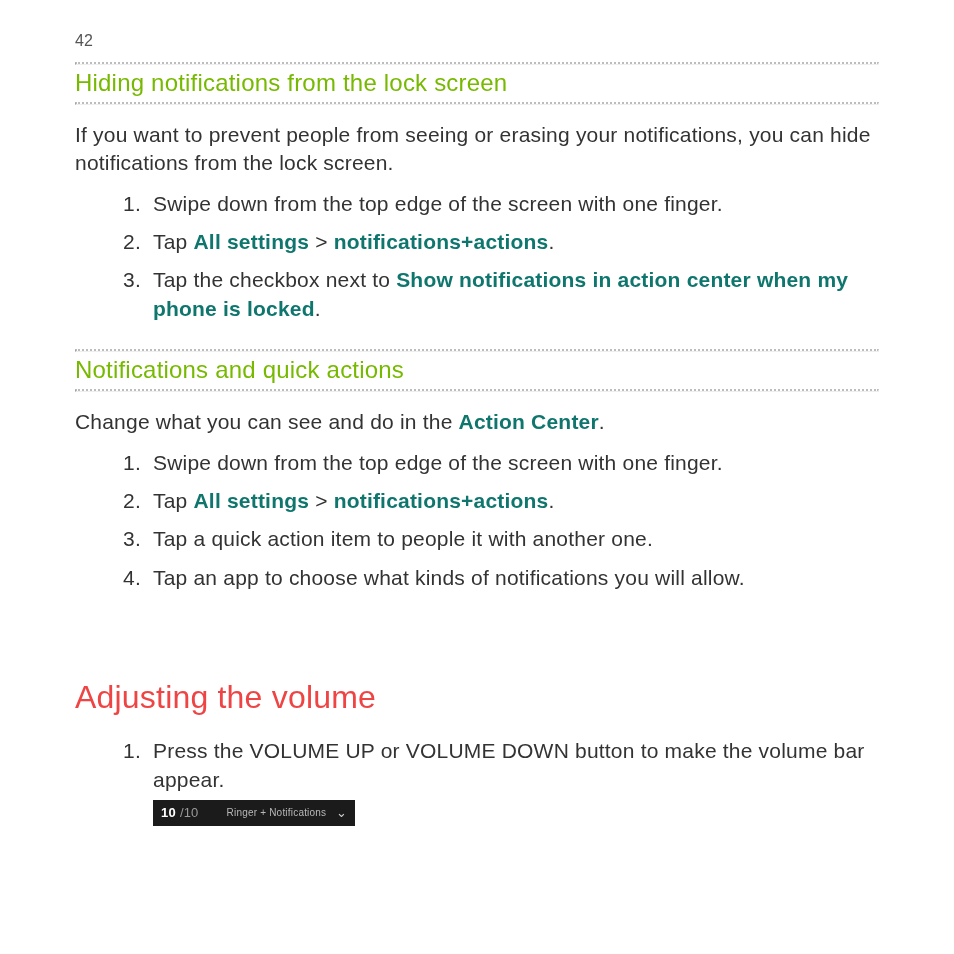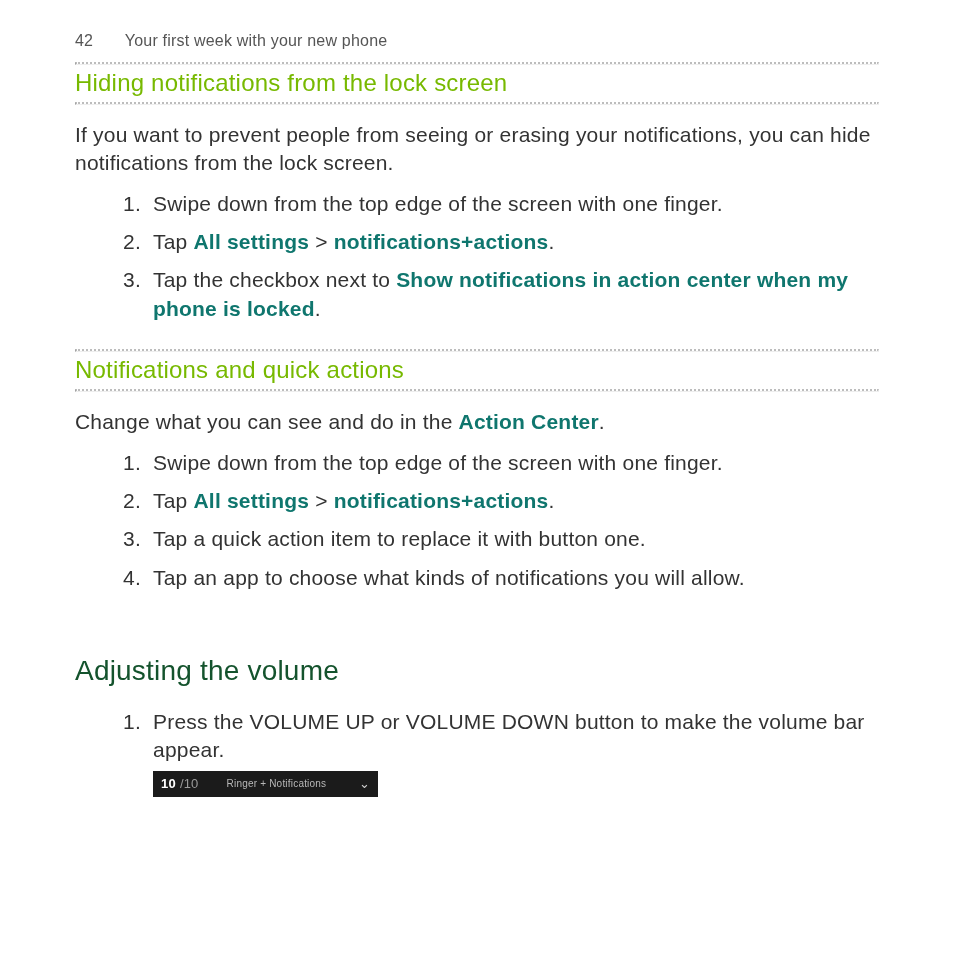--- a/index.html
+++ b/index.html
@@ -14,44 +14,43 @@
     box-sizing:border-box;
     padding:30px 75px 0 75px;
   }
   .header-row{
     display:flex;align-items:baseline;gap:32px;
     font-size:16px;color:#555;margin-bottom:10px;
   }
   .page-num{letter-spacing:0}
   .dotted{border-top:2px dotted #bdbdbd;height:0;margin:0}
   .sec-title{font-size:24px;color:#77b900;margin:2px 0 3px 0;font-weight:400}
-  .main-title{font-size:28px;color:#14532d;margin:60px 0 18px 0;font-weight:400}
+  .main-title{font-size:32px;color:#ef4444;margin:84px 0 18px 0;font-weight:400}
   .para{margin:16px 0 12px 0;color:#333}
   ol{margin:6px 0 26px 0;padding-left:72px}
   ol li{padding-left:6px;margin:10px 0}
   ol li::marker{color:#333}
   .b{font-weight:600;color:#0f766e}
   .volume-bar{
     display:flex;align-items:center;gap:8px;
     background:#1b1b1b;color:#d9d9d9;
-    width:225px;height:26px;
+    width:202px;height:26px;
     font-size:11px;padding:0 8px;box-sizing:border-box;
     margin-top:6px;
   }
   .vb-level{color:#fff;font-size:13px;font-weight:600}
   .vb-max{color:#9a9a9a;font-size:13px;margin-left:-4px}
   .vb-label{color:#b8b8b8;font-size:10px;margin-left:20px;flex:1}
   .chev{color:#cfcfcf;font-size:13px}
 </style>
 </head>
 <body>
 
 <div class="header-row">
   <span class="page-num">42</span>
-  <span>Your first week with your new phone</span>
 </div>
 
 <hr class="dotted">
 <div class="sec-title">Hiding notifications from the lock screen</div>
 <hr class="dotted">
 
 <p class="para">If you want to prevent people from seeing or erasing your notifications, you can hide notifications from the lock screen.</p>
 
 <ol>
   <li>Swipe down from the top edge of the screen with one finger.</li>
@@ -69,21 +68,21 @@
 
 <p class="para">
   <span>Change what you can see and do in the </span><span class="b">Action Center</span><span>.</span>
 </p>
 
 <ol>
   <li>Swipe down from the top edge of the screen with one finger.</li>
   <li>
     <span>Tap </span><span class="b">All settings</span><span> &gt; </span><span class="b">notifications+actions</span><span>.</span>
   </li>
-  <li>Tap a quick action item to replace it with button one.</li>
+  <li>Tap a quick action item to people it with another one.</li>
   <li>Tap an app to choose what kinds of notifications you will allow.</li>
 </ol>
 
 <div class="main-title">Adjusting the volume</div>
 
 <ol>
   <li>
     <span>Press the VOLUME UP or VOLUME DOWN button to make the volume bar appear.</span>
     <div class="volume-bar">
       <span class="vb-level">10</span>

